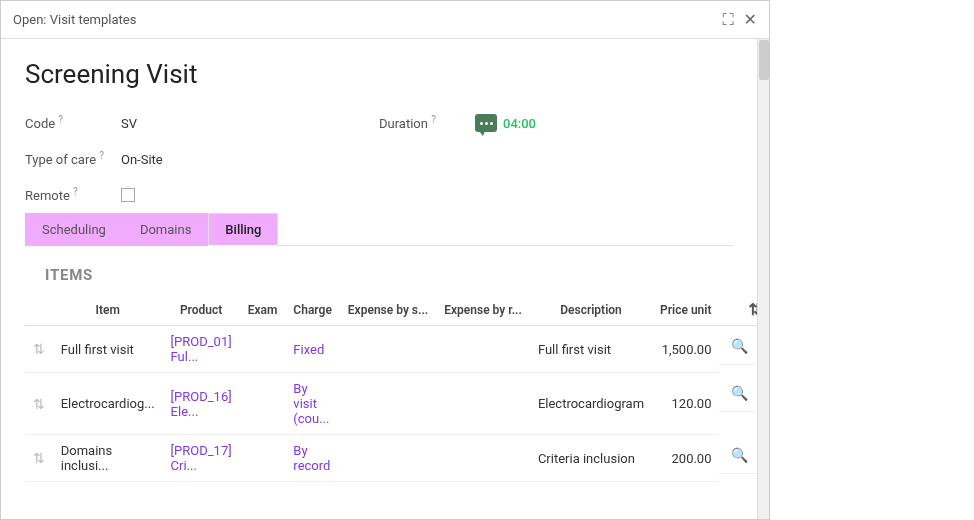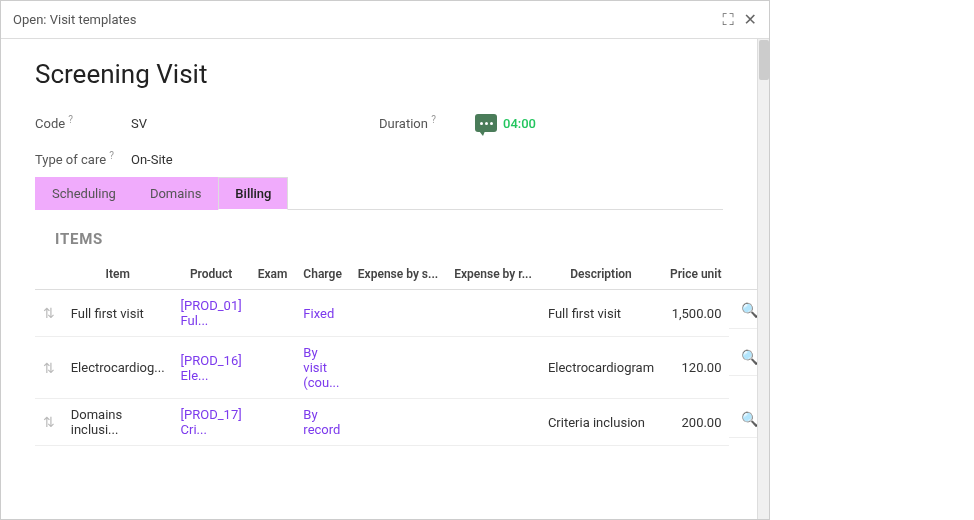--- a/index.html
+++ b/index.html
@@ -43,21 +43,21 @@
       line-height: 1;
     }
     .content-area {
       display: flex;
       flex: 1;
       overflow: hidden;
     }
     .main-content {
       flex: 1;
       overflow-y: auto;
-      padding: 20px 34px;
+      padding: 20px 24px;
     }
     .scrollbar-track {
       width: 12px;
       background: #f0f0f0;
       border-left: 1px solid #ddd;
     }
     .scrollbar-thumb {
       width: 10px;
       height: 40px;
       background: #ccc;
@@ -239,20 +239,24 @@
       <div class="form-grid">
 
         <div class="form-left">
           <div class="form-row">
             <span class="form-label">Code <sup>?</sup></span>
             <span class="form-value">SV</span>
           </div>
           <div class="form-row">
             <span class="form-label">Type of care <sup>?</sup></span>
             <span class="form-value">On-Site</span>
+          </div>
+          <div class="form-row">
+            <span class="form-label">Remote <sup>?</sup></span>
+            <span class="checkbox-input"></span>
           </div>
         </div>
 
         <div class="form-right">
           <div class="form-row">
             <span class="form-label">Duration <sup>?</sup></span>
             <span class="chat-icon">
               <div class="chat-icon-inner">
                 <div class="chat-dot"></div>
                 <div class="chat-dot"></div>

